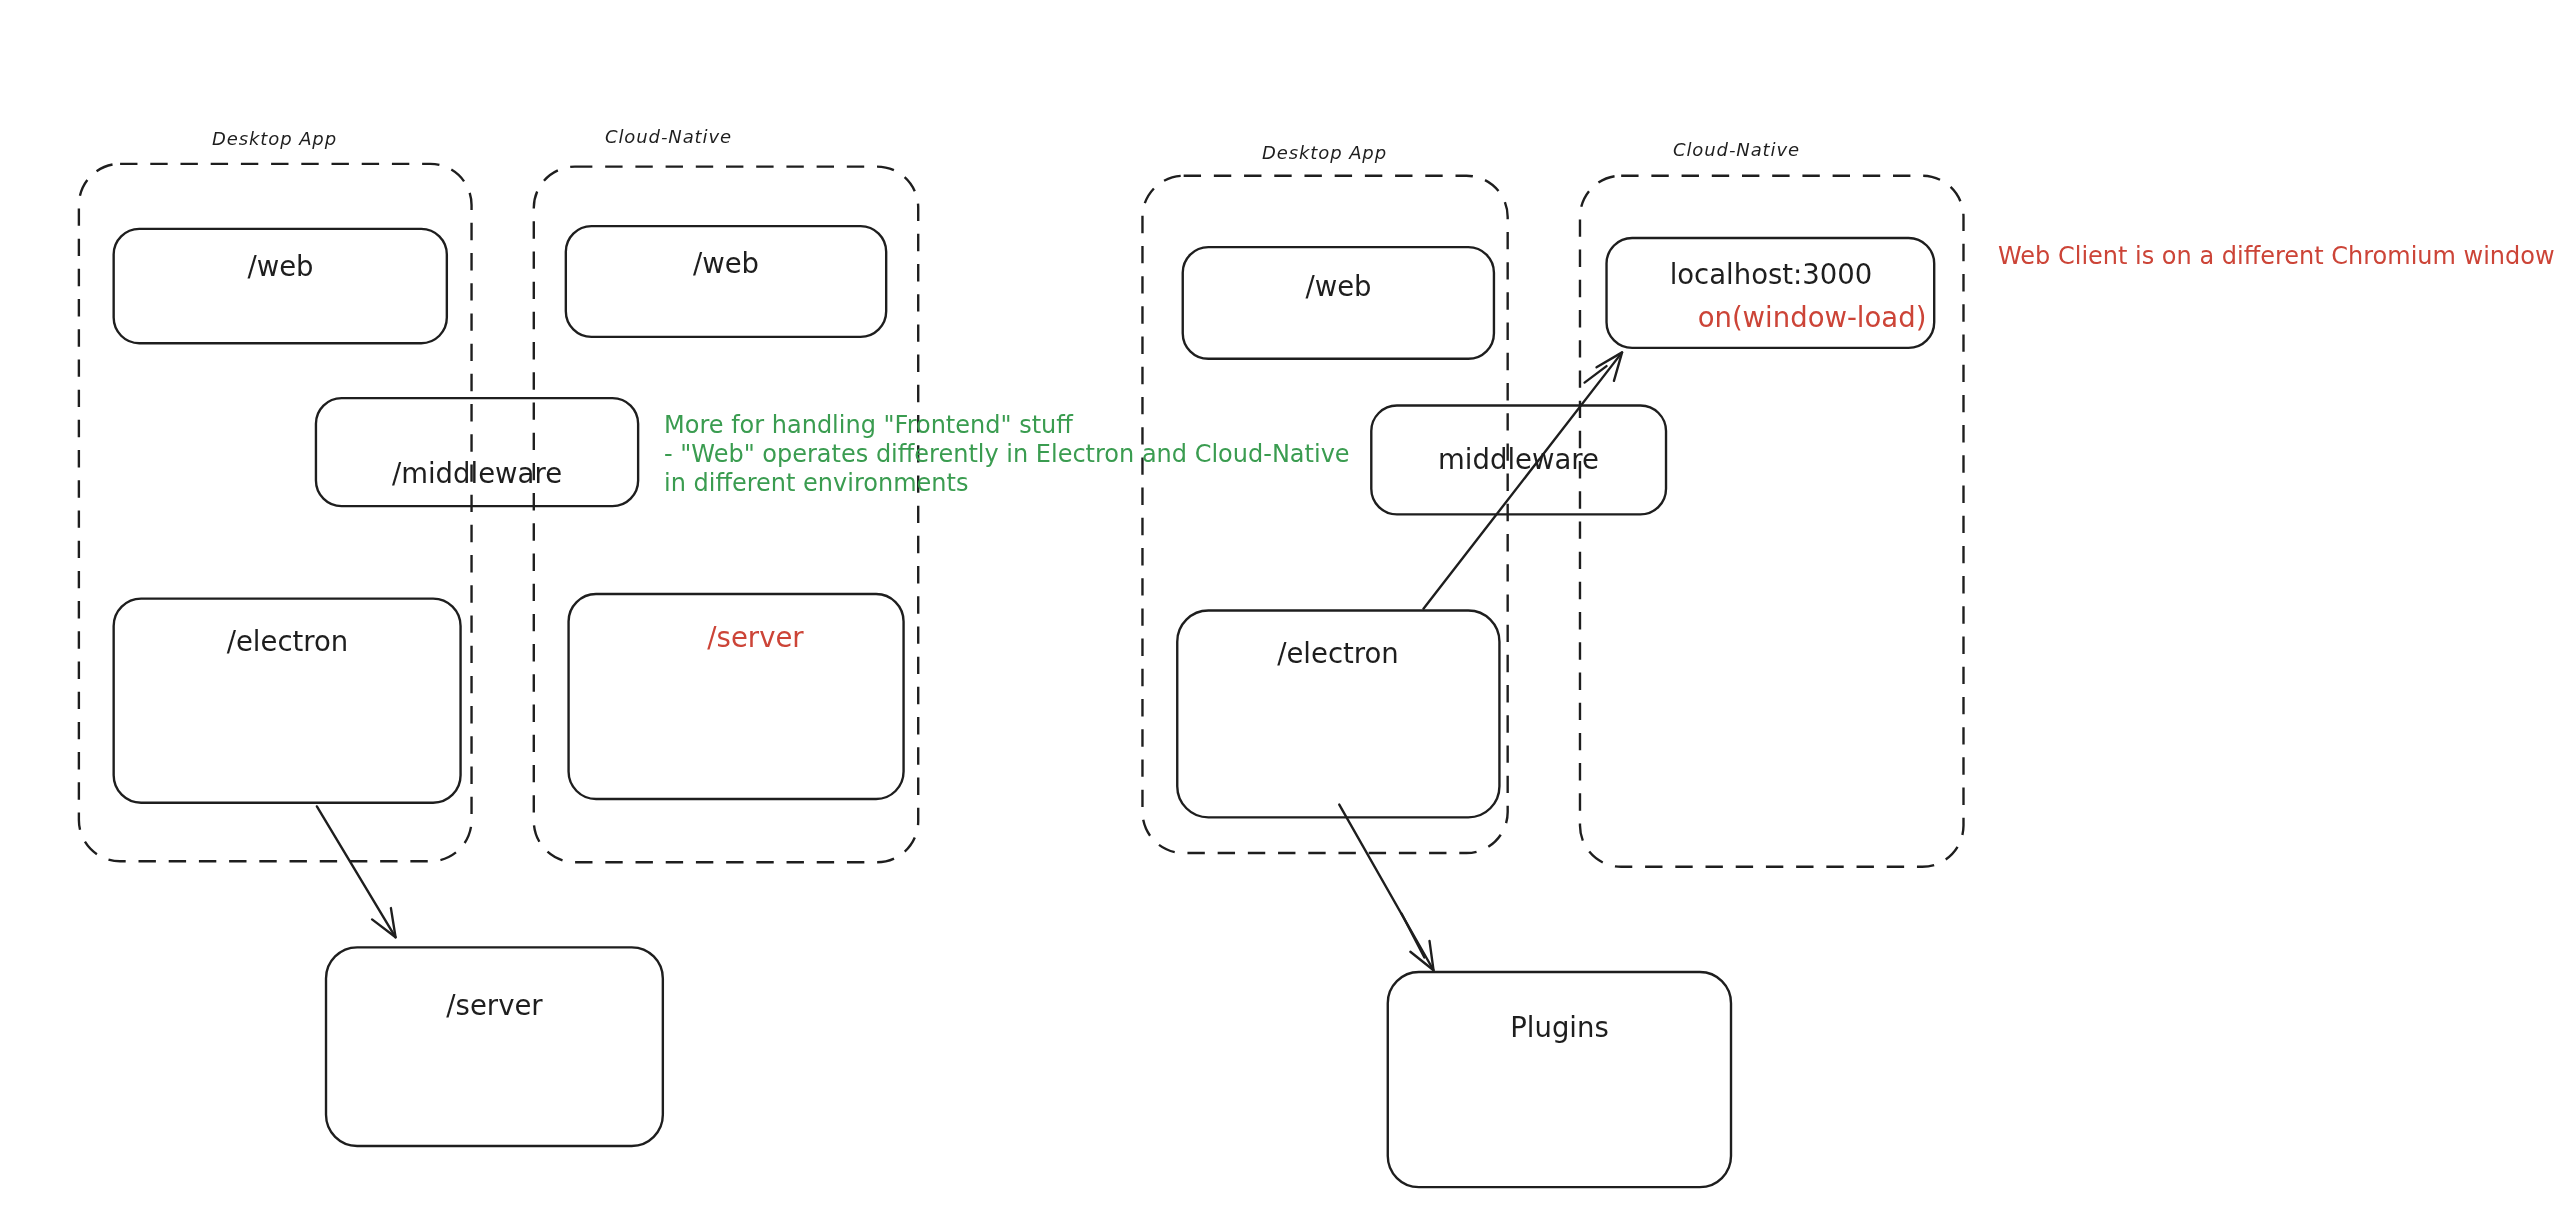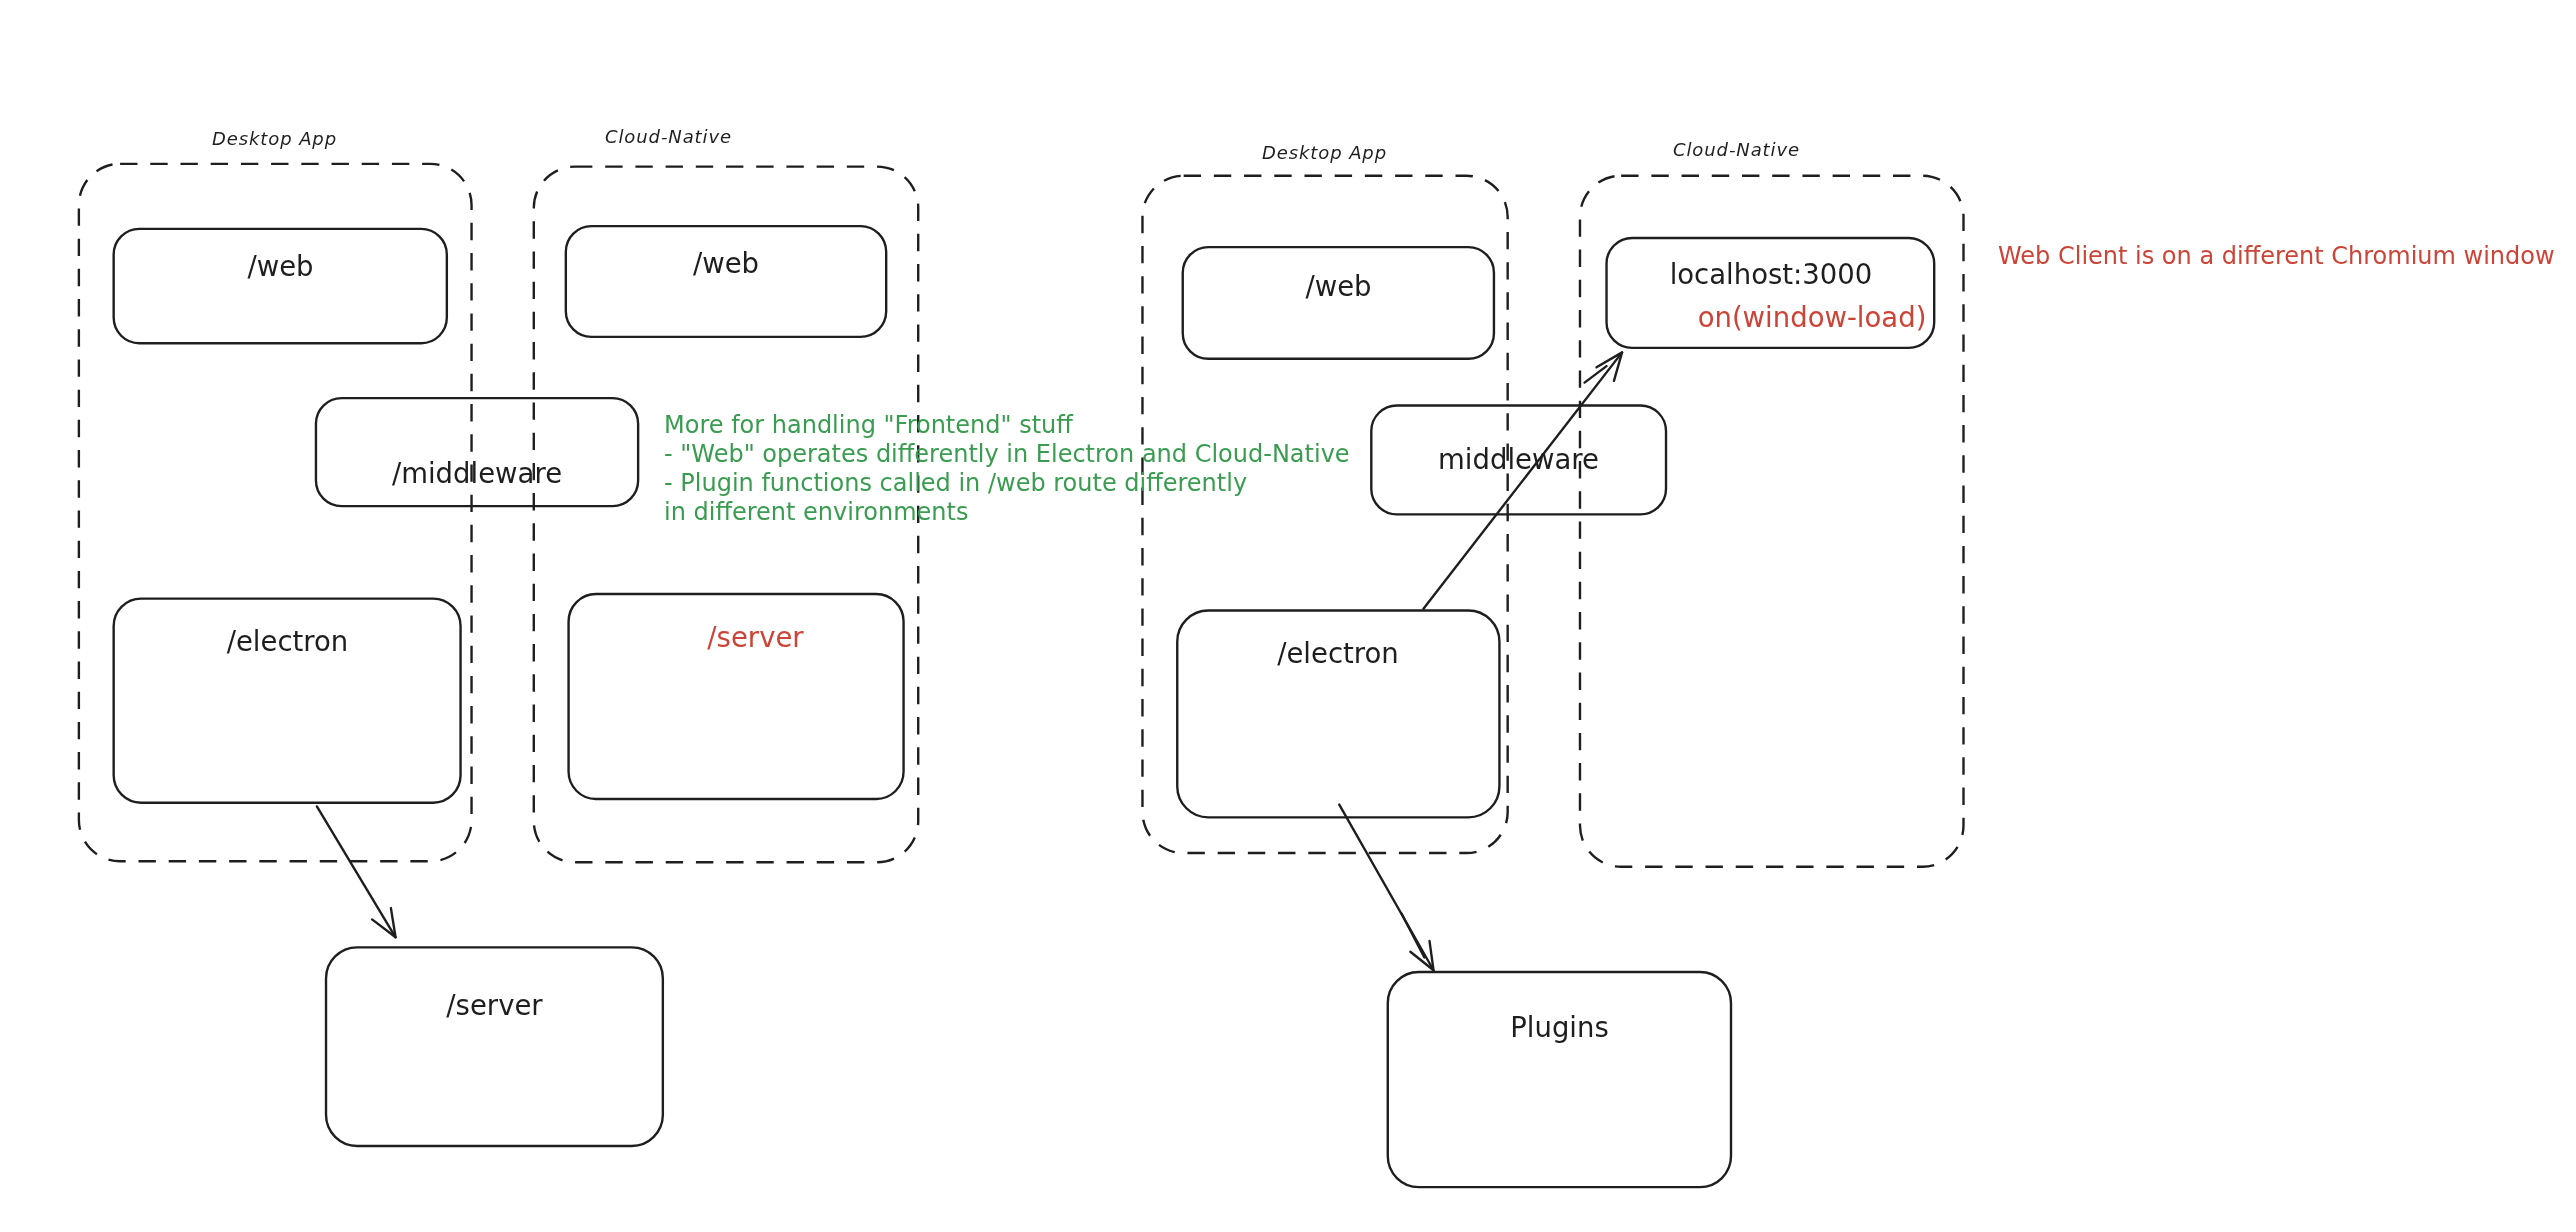--- a/index.html
+++ b/index.html
@@ -101,21 +101,20 @@
   <div class="lbl" style="left:114px; top:251px; width:333px;">/web</div>
   <div class="lbl" style="left:566px; top:248px; width:320px;">/web</div>
   <div class="lbl" style="left:316px; top:434px; width:322px;margin-top:24px;">/middleware</div>
   <div class="lbl" style="left:114px; top:626px; width:347px;">/electron</div>
   <div class="lbl red-text" style="left:568px; top:622px; width:335px;margin-left:20px;">/server</div>
   <div class="lbl" style="left:326px; top:990px; width:337px;">/server</div>
 
   <div class="note" id="note-green">
     <div>More for handling "Frontend" stuff</div>
     <div>- "Web" operates differently in Electron and Cloud-Native</div>
-    <div>- Plugin functions called in /web route differently</div>
     <div>in different environments</div>
   </div>
 
   <div class="lbl section-lbl" style="left:1187px; top:137px; width:275px;">Desktop App</div>
   <div class="lbl section-lbl" style="left:1599px; top:134px; width:275px;">Cloud-Native</div>
 
   <div class="lbl" style="left:1183px; top:271px; width:311px;">/web</div>
   <div class="lbl" style="left:1607px; top:259px; width:328px;">localhost:3000</div>
   <div class="lbl red-text" style="left:1648px; top:302px; width:328px;">on(window-load)</div>
   <div class="lbl" style="left:1371px; top:444px; width:295px;">middleware</div>

